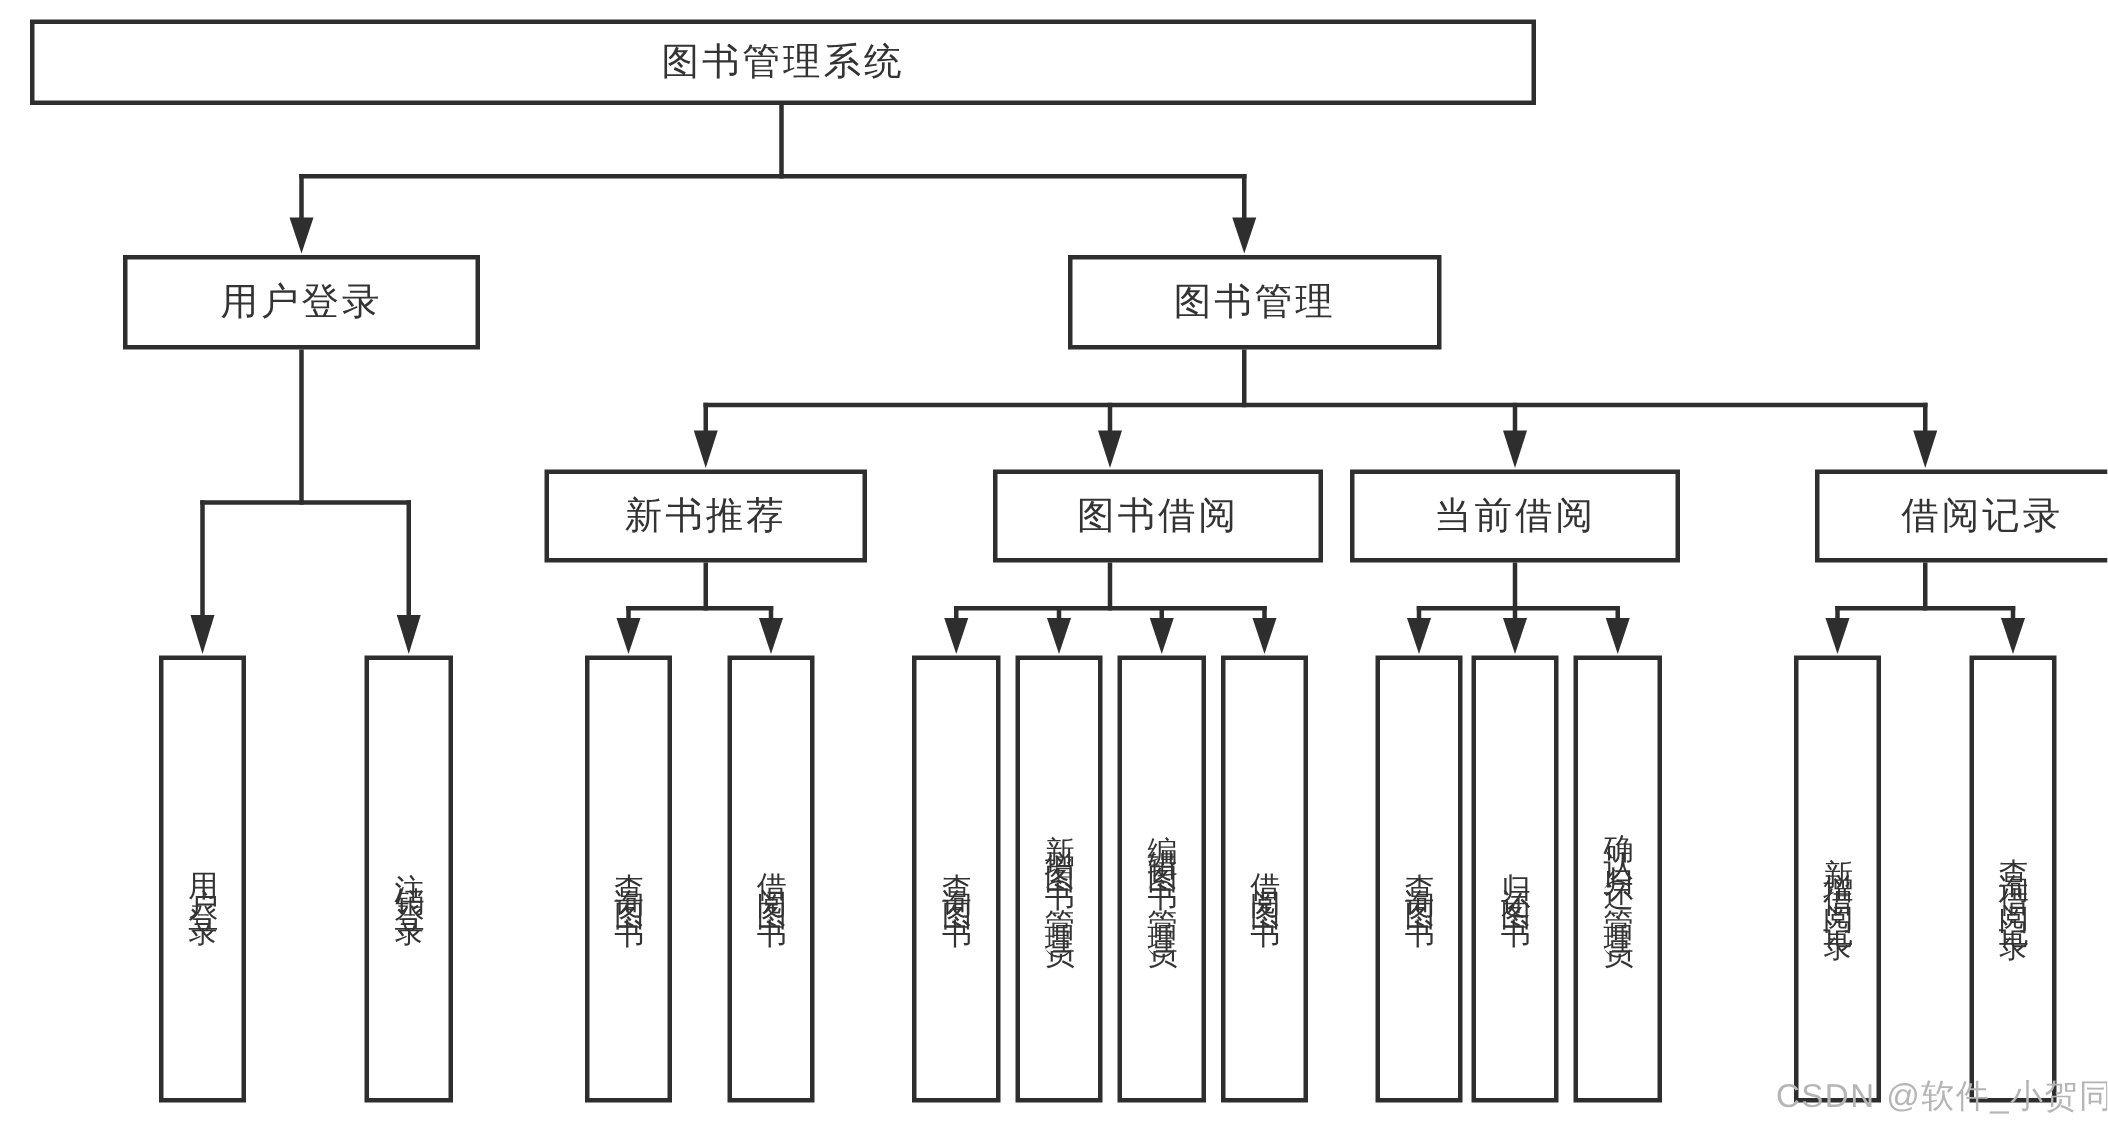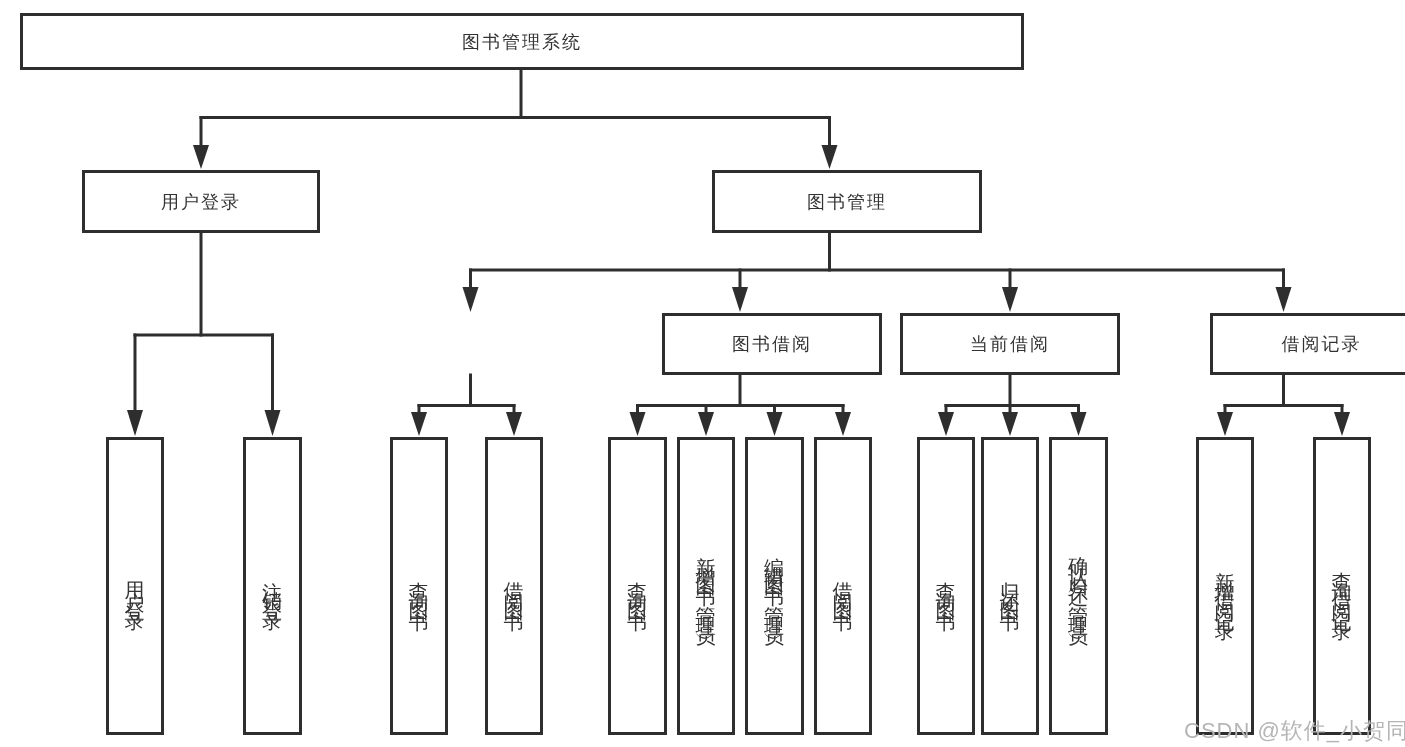--- a/index.html
+++ b/index.html
@@ -23,21 +23,21 @@
   }
   .box {
     position: absolute;
     box-sizing: border-box;
     background: #ffffff;
     border: 3px solid #2e2e2e;
     color: #333333;
     display: flex;
     align-items: center;
     justify-content: center;
-    font-size: 18px;
+    font-size: 25px;
     line-height: 1;
     z-index: 2;
     letter-spacing: 2px;
   }
   .vbox {
     writing-mode: vertical-rl;
     text-orientation: mixed;
     letter-spacing: 10px;
     font-size: 20px;
   }
@@ -126,24 +126,27 @@
     </g>
   </svg>
 
   <div class="box" style="left:20px; top:13px; width:1004px; height:57px;">
     <span>图书管理系统</span>
   </div>
 
   <div class="box" style="left:82px; top:170px; width:238px; height:63px;">
     <span>用户登录</span>
   </div>
-  <div class="box" style="left:712px; top:170px; width:270px; height:63px;">
+  <div class="box" style="left:712px; top:170px; width:249px; height:63px;">
     <span>图书管理</span>
   </div>
 
+  <div class="box" style="left:363px; top:313px; width:215px; height:62px;">
+    <span>新书推荐</span>
+  </div>
   <div class="box" style="left:630px; top:313px; width:220px; height:62px;margin-left:32px;">
     <span>图书借阅</span>
   </div>
   <div class="box" style="left:900px; top:313px; width:220px; height:62px;">
     <span>当前借阅</span>
   </div>
   <div class="box" style="left:1172px; top:313px; width:223px; height:62px;margin-left:38px;">
     <span>借阅记录</span>
   </div>
 

